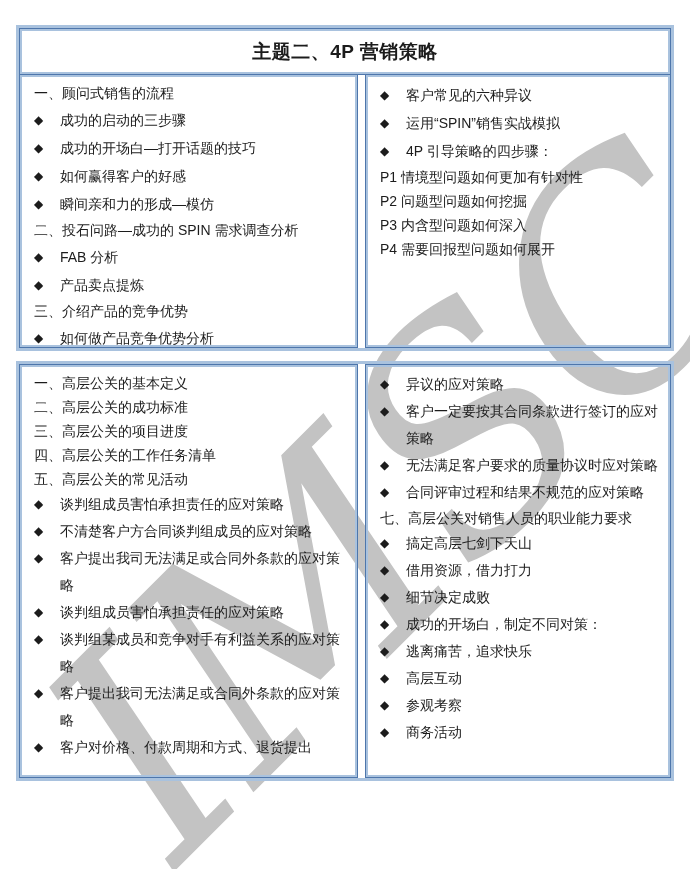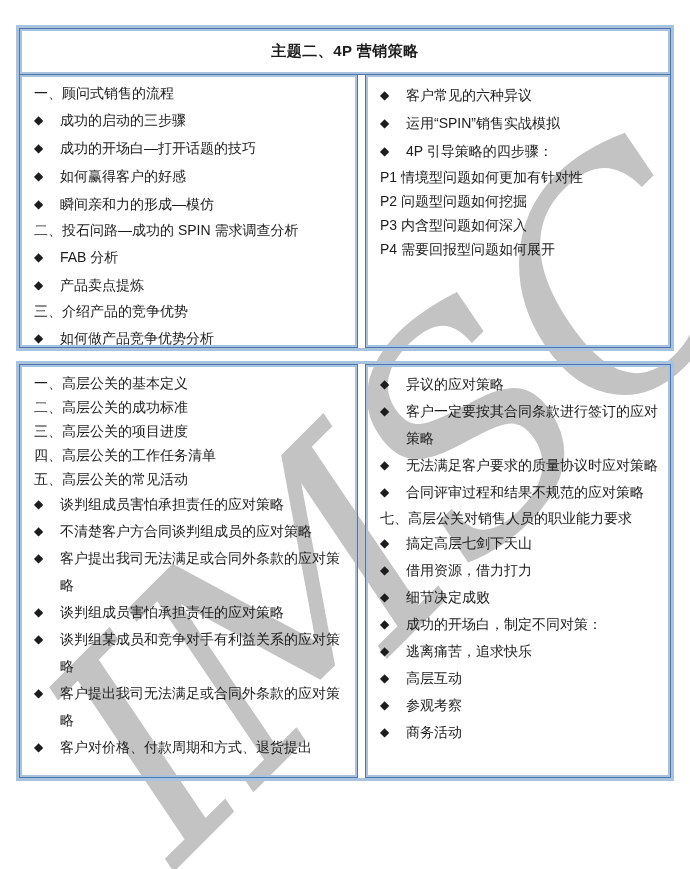--- a/index.html
+++ b/index.html
@@ -48,21 +48,21 @@
     gap:1px;
   }
   .tbl + .tbl{margin-top:10px;}
   .hcell{
     border:2px solid var(--light);
     box-shadow:0 0 0 1px var(--dark);
     height:45px;
     display:flex;
     align-items:center;
     justify-content:center;
-    font-size:15px;
+    font-size:19px;
     font-weight:bold;
     letter-spacing:0.5px;
   }
   .body-row{
     display:flex;
     gap:9px;
   }
   .tbl-1 .body-row{height:272px;}
   .tbl-2 .body-row{height:412px;}
   .cell{

